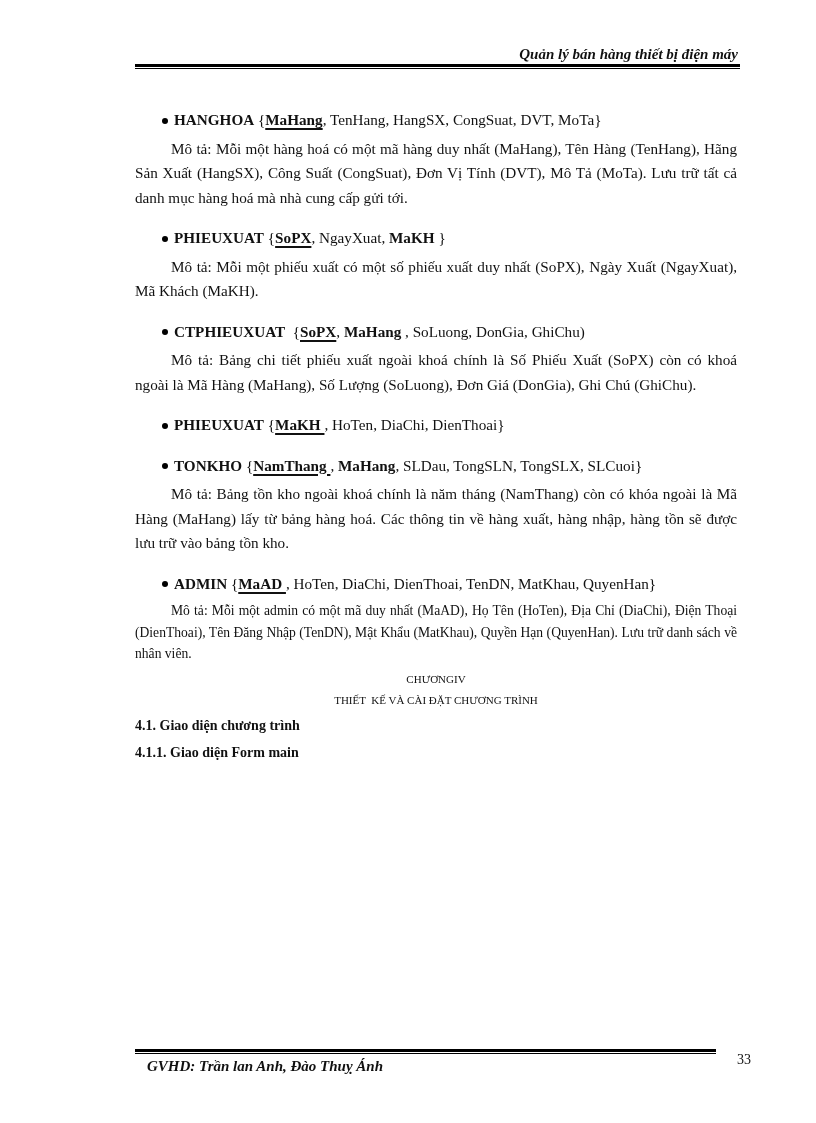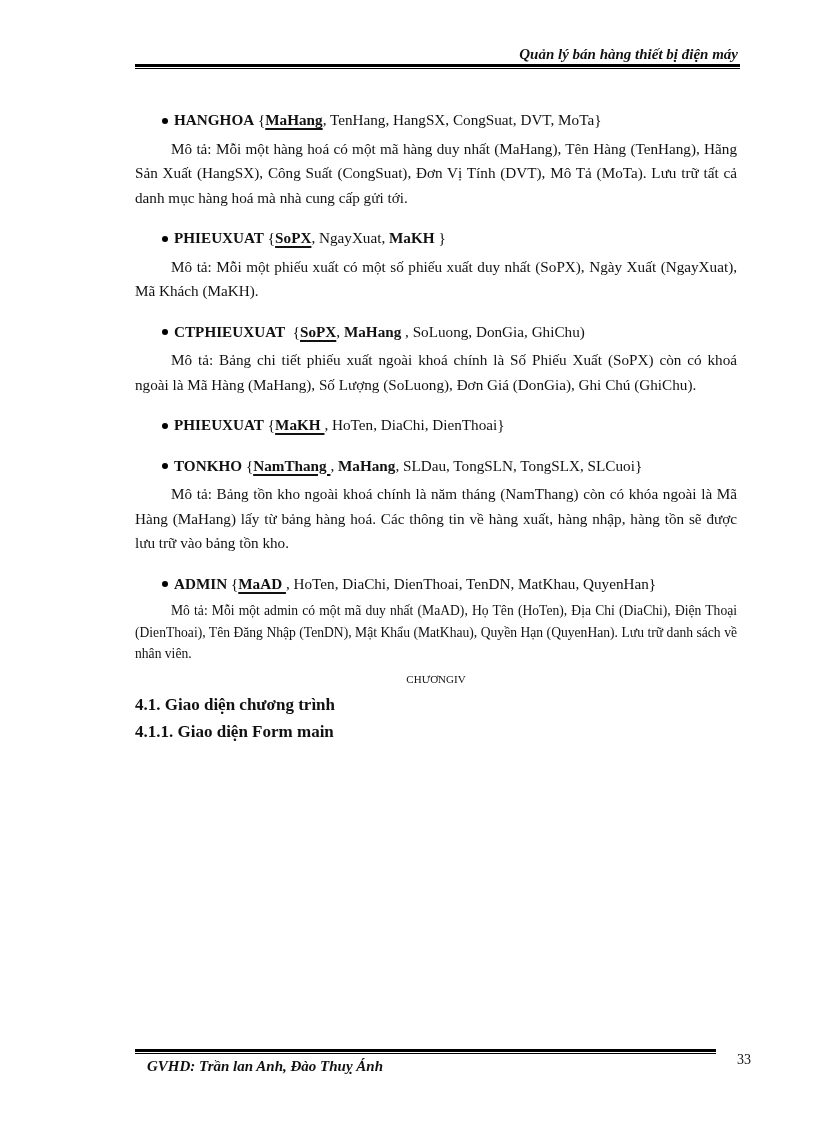--- a/index.html
+++ b/index.html
@@ -12,21 +12,21 @@
     .content { position: absolute; left: 135px; top: 92px; width: 602px; font-size: 15.2px; line-height: 24.5px; }
     .entity { padding-left: 27px; margin: 16px 0 4px 0; white-space: nowrap; }
     .bullet { display: inline-block; width: 6px; height: 6px; background: #000; border-radius: 50%;
               vertical-align: middle; margin-right: 6px; position: relative; top: -1px; }
     .ename { font-weight: bold; }
     .key { font-weight: bold; text-decoration: underline; text-decoration-thickness: 2px; text-underline-offset: 3px; }
     .bold { font-weight: bold; }
     .desc { text-align: justify; text-indent: 36px; margin: 0 0 4px 0; }
     .desc.small { font-size: 13.6px; line-height: 21.5px; }
     .chapter { text-align: center; font-size: 11px; line-height: 21px; margin: 0; }
-    .section { font-weight: bold; font-size: 17px; line-height: 25px; margin: 2px 0 0 0; }
+    .section { font-weight: bold; font-size: 14px; line-height: 25px; margin: 2px 0 0 0; }
     .footer-rule { position: absolute; left: 135px; top: 1049px; width: 581px; height: 5px;
                    border-top: 3px solid #000; border-bottom: 1px solid #000; box-sizing: border-box; }
     .footer-text { position: absolute; left: 147px; top: 1058px; font-style: italic; font-weight: bold; font-size: 15px; }
     .page-num { position: absolute; left: 737px; top: 1052px; font-size: 14px; font-family: Liberation Serif, serif; }
   </style>
 </head>
 <body>
 
 <div class="header-title">Quản lý bán hàng thiết bị điện máy</div>
 <div class="header-rule"></div>
@@ -44,20 +44,21 @@
 
   <p class="entity"><span class="bullet"></span><span class="ename">PHIEUXUAT</span><span> {</span><span class="key">MaKH </span><span>, HoTen, DiaChi, DienThoai}</span></p>
 
   <p class="entity"><span class="bullet"></span><span class="ename">TONKHO</span><span> {</span><span class="key">NamThang </span><span>, </span><span class="bold">MaHang</span><span>, SLDau, TongSLN,  TongSLX,  SLCuoi}</span></p>
   <p class="desc">Mô tả: Bảng tồn kho ngoài khoá chính là năm tháng (NamThang)  còn có khóa ngoài là Mã Hàng (MaHang) lấy từ bảng hàng hoá. Các thông tin về hàng xuất, hàng nhập, hàng tồn sẽ được lưu trữ vào bảng tồn kho.</p>
 
   <p class="entity"><span class="bullet"></span><span class="ename">ADMIN</span><span> {</span><span class="key">MaAD </span><span>, HoTen, DiaChi, DienThoai, TenDN, MatKhau,  QuyenHan}</span></p>
   <p class="desc small">Mô tả: Mỗi một admin có một mã duy nhất (MaAD), Họ Tên (HoTen), Địa Chỉ (DiaChi), Điện Thoại (DienThoai),  Tên Đăng Nhập (TenDN), Mật Khẩu (MatKhau), Quyền Hạn (QuyenHan).  Lưu trữ danh sách về nhân viên.</p>
 
   <p class="chapter">CHƯƠNGIV</p>
+  <p class="chapter" style="white-space:pre">THIẾT  KẾ VÀ CÀI ĐẶT CHƯƠNG TRÌNH</p>
 
   <p class="section">4.1. Giao diện chương trình</p>
   <p class="section">4.1.1. Giao diện Form main</p>
 </div>
 
 <div class="footer-rule"></div>
 <div class="footer-text">GVHD: Trần lan Anh, Đào Thuỵ Ánh</div>
 <div class="page-num">33</div>
 
 </body></html>

